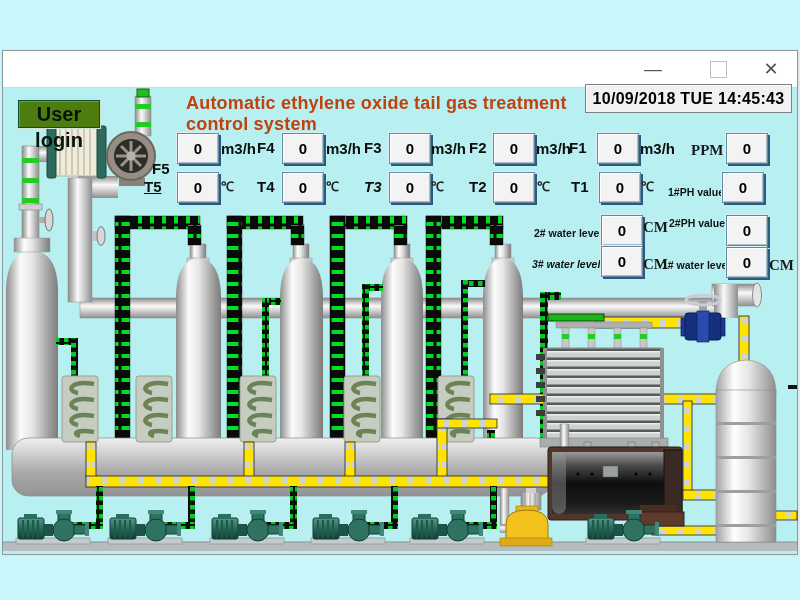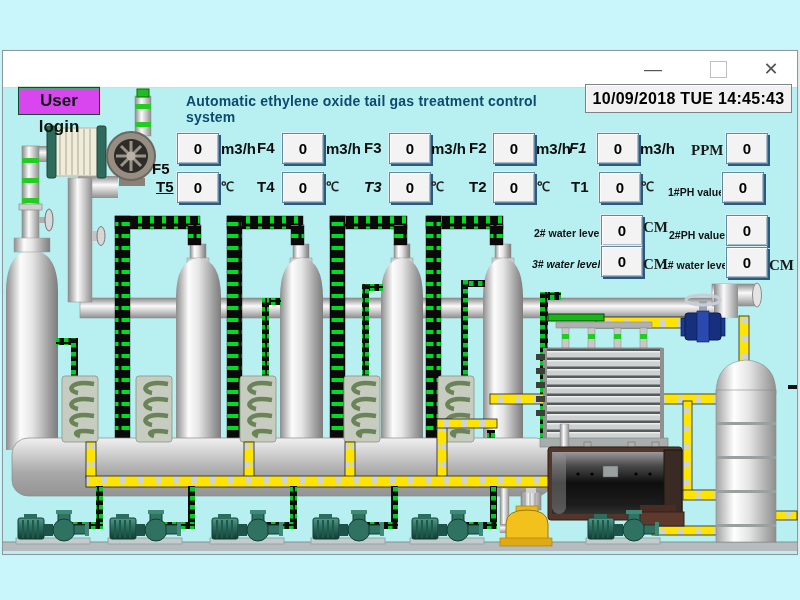--- a/index.html
+++ b/index.html
@@ -14,26 +14,26 @@
   .lbl{position:absolute;font-size:15px;font-weight:700;color:#0d0d0d;white-space:nowrap;}
   .lbls{position:absolute;font-size:10.5px;font-weight:600;color:#111;white-space:nowrap;}
   .unit{position:absolute;font-size:15px;font-weight:700;color:#0d0d0d;white-space:nowrap;}
   .unitc{position:absolute;font-size:13px;font-weight:600;color:#222;white-space:nowrap;}
   .serif{font-family:"Liberation Serif",serif;font-weight:600;font-size:15px;color:#1a1a1a;}
   .vbox{position:absolute;width:40px;height:29px;background:#f3f3f3;text-align:center;
         line-height:29px;font-size:15px;font-weight:700;color:#000;
         border:1px solid #63889d;
         box-shadow:inset 1px 1px 0 #ffffff, inset -1px -1px 0 #a8bcc8,
                    2px 2px 0 #2a5a80, -1px -1px 0 #ddf0f8;}
-  .loginbtn{position:absolute;left:18px;top:87px;width:80px;height:26px;background:#d946ef;
+  .loginbtn{position:absolute;left:18px;top:100px;width:80px;height:26px;background:#4d7c0f;
             border:1px solid #0b4f30;box-shadow:inset 1px 1px 0 #4aa377, 0 0 0 1px #cfe4d6;
-            color:#06140c;font-size:17px;font-weight:700;text-align:center;line-height:26px;
+            color:#06140c;font-size:20px;font-weight:700;text-align:center;line-height:26px;
             cursor:pointer;}
-  .maintitle{position:absolute;left:186px;top:93px;width:400px;font-size:14px;font-weight:700;
-             color:#0c4a6e;letter-spacing:.2px;}
+  .maintitle{position:absolute;left:186px;top:93px;width:400px;font-size:18px;font-weight:700;
+             color:#c2410c;letter-spacing:.2px;}
   .datebox{position:absolute;left:585px;top:84px;width:205px;height:27px;background:#f1f1f1;
            border:1px solid #7d8488;box-shadow:inset 1px 1px 0 #ffffff;
            font-size:16px;font-weight:700;color:#000;text-align:center;line-height:27px;
            letter-spacing:.3px;white-space:nowrap;}
   svg{position:absolute;left:0;top:0;}
 </style>
 </head>
 <body>
 
 <div class="stage">
@@ -388,48 +388,48 @@
   <div class="unit" style="left:221px;top:140px;">m3/h</div>
   <div class="lbl" style="left:257px;top:139px;">F4</div>
   <div class="vbox" style="left:282px;top:133px;">0</div>
   <div class="unit" style="left:326px;top:140px;">m3/h</div>
   <div class="lbl" style="left:364px;top:139px;">F3</div>
   <div class="vbox" style="left:389px;top:133px;">0</div>
   <div class="unit" style="left:431px;top:140px;">m3/h</div>
   <div class="lbl" style="left:469px;top:139px;">F2</div>
   <div class="vbox" style="left:493px;top:133px;">0</div>
   <div class="unit" style="left:536px;top:140px;">m3/h</div>
-  <div class="lbl" style="left:569px;top:139px;font-style:italic;">F1</div>
+  <div class="lbl" style="left:569px;top:139px;">F1</div>
   <div class="vbox" style="left:597px;top:133px;">0</div>
   <div class="unit" style="left:640px;top:140px;">m3/h</div>
   <div class="lbls serif" style="left:691px;top:142px;">PPM</div>
   <div class="vbox" style="left:726px;top:133px;">0</div>
 
-  <div class="lbl" style="left:156px;top:178px;text-decoration:underline;">T5</div>
+  <div class="lbl" style="left:144px;top:178px;text-decoration:underline;">T5</div>
   <div class="vbox" style="left:177px;top:172px;">0</div>
   <div class="unitc" style="left:221px;top:177px;">℃</div>
   <div class="lbl" style="left:257px;top:178px;">T4</div>
   <div class="vbox" style="left:282px;top:172px;">0</div>
   <div class="unitc" style="left:326px;top:177px;">℃</div>
   <div class="lbl" style="left:364px;top:178px;font-style:italic;">T3</div>
   <div class="vbox" style="left:389px;top:172px;">0</div>
   <div class="unitc" style="left:431px;top:177px;">℃</div>
   <div class="lbl" style="left:469px;top:178px;text-align:center;">T2</div>
   <div class="vbox" style="left:493px;top:172px;">0</div>
   <div class="unitc" style="left:537px;top:177px;">℃</div>
   <div class="lbl" style="left:571px;top:178px;">T1</div>
   <div class="vbox" style="left:599px;top:172px;">0</div>
   <div class="unitc" style="left:641px;top:177px;">℃</div>
   <div class="lbls" style="left:668px;top:186px;">1#PH value</div>
   <div class="vbox" style="left:722px;top:172px;">0</div>
 
   <div class="lbls" style="left:534px;top:227px;">2# water level</div>
   <div class="vbox" style="left:601px;top:215px;">0</div>
   <div class="lbls serif" style="left:643px;top:219px;">CM</div>
-  <div class="lbls" style="left:669px;top:229px;">2#PH value</div>
+  <div class="lbls" style="left:669px;top:217px;">2#PH value</div>
   <div class="vbox" style="left:726px;top:215px;">0</div>
 
   <div class="lbls" style="left:532px;top:258px;font-style:italic;">3# water level</div>
   <div class="vbox" style="left:601px;top:246px;">0</div>
   <div class="lbls serif" style="left:643px;top:256px;">CM</div>
   <div class="lbls" style="left:662px;top:259px;">1# water level</div>
   <div class="vbox" style="left:726px;top:247px;">0</div>
   <div class="lbls serif" style="left:769px;top:257px;">CM</div>
 
 </div>

